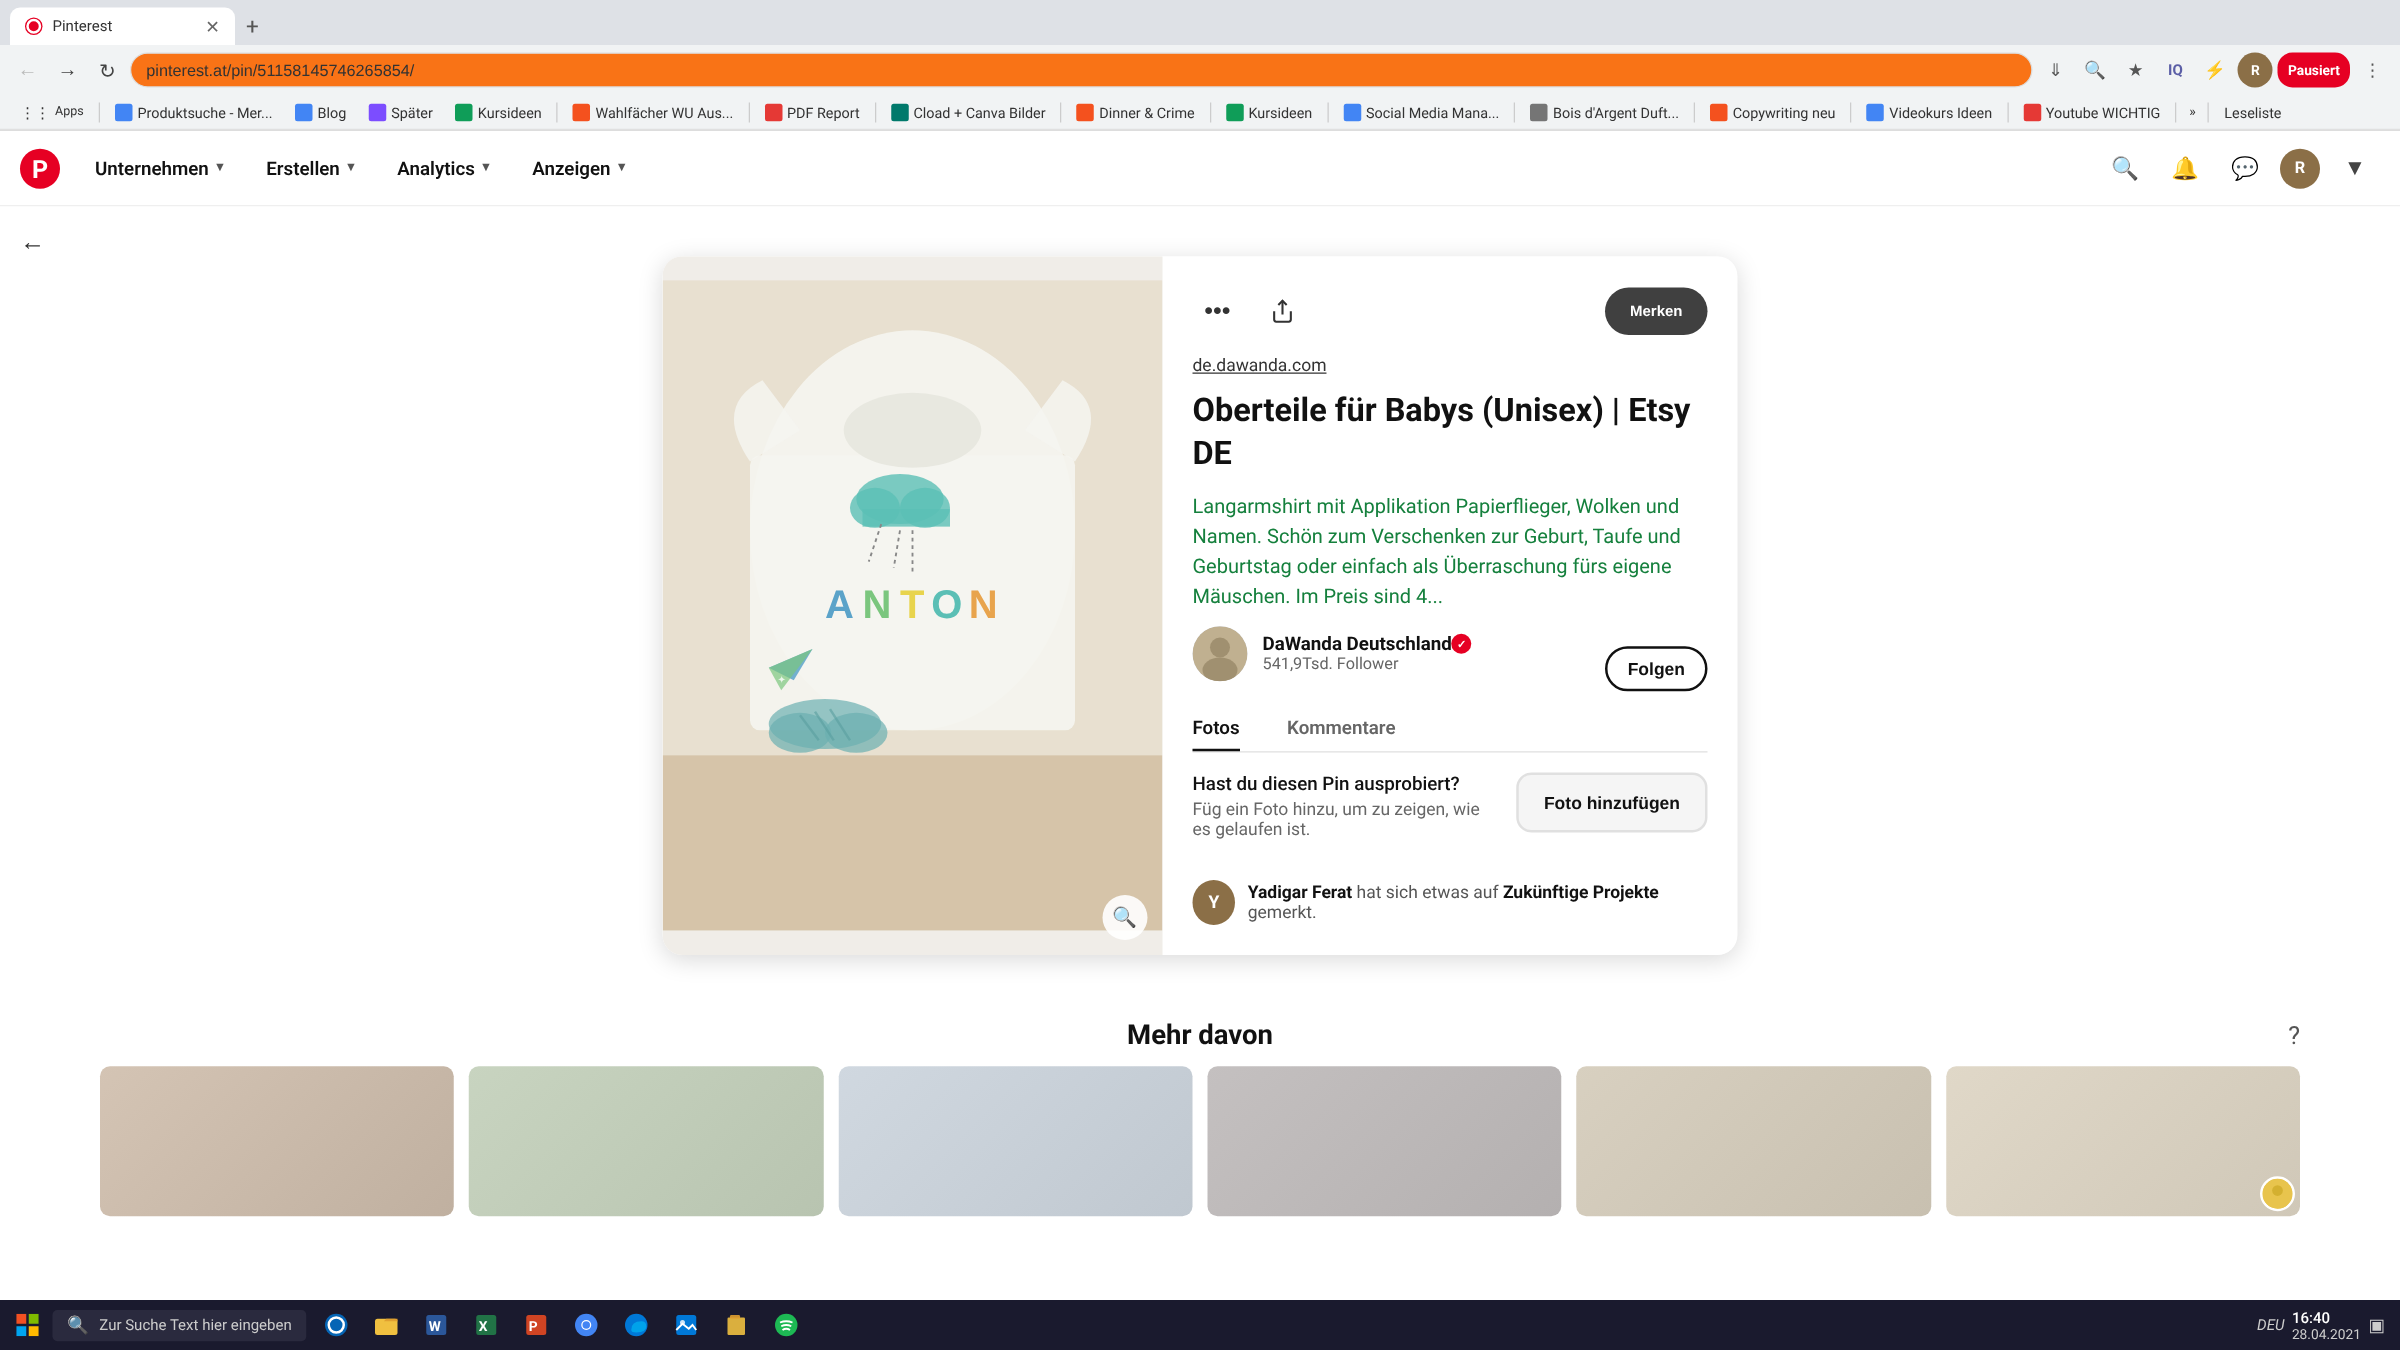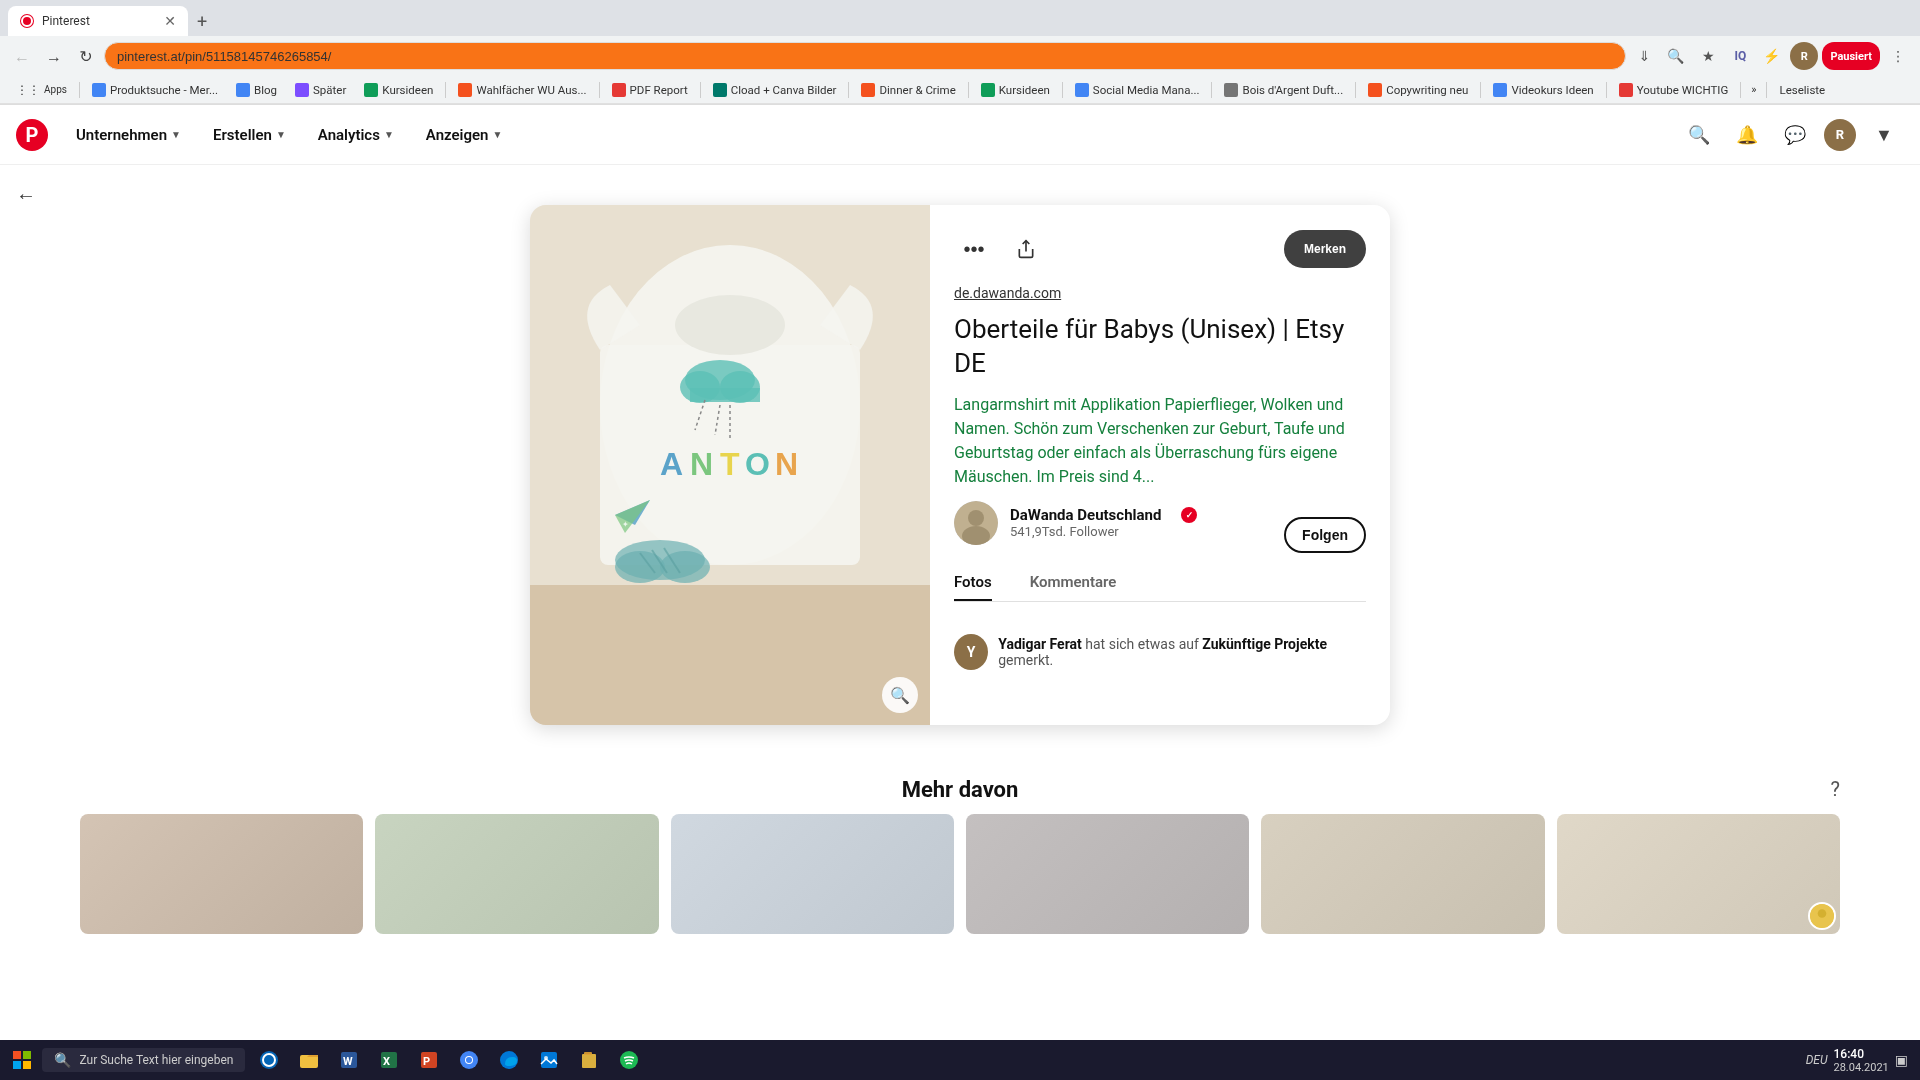--- a/index.html
+++ b/index.html
@@ -47,27 +47,27 @@
     
     .zoom-icon { position: absolute; bottom: 12px; right: 12px; width: 36px; height: 36px; background: rgba(255,255,255,0.9); border-radius: 50%; display: flex; align-items: center; justify-content: center; cursor: pointer; font-size: 16px; }
 
     .pin-info-side { flex: 1; padding: 24px; display: flex; flex-direction: column; }
     .pin-actions-top { display: flex; align-items: center; gap: 12px; margin-bottom: 16px; }
     .pin-more-btn { width: 40px; height: 40px; border-radius: 50%; display: flex; align-items: center; justify-content: center; cursor: pointer; color: #333; font-size: 20px; border: none; background: none; }
     .pin-share-btn { width: 40px; height: 40px; border-radius: 50%; display: flex; align-items: center; justify-content: center; cursor: pointer; color: #333; font-size: 16px; border: none; background: none; }
     .merken-btn { margin-left: auto; background: #404040; color: #fff; border: none; border-radius: 24px; padding: 12px 20px; font-size: 12px; font-weight: 700; cursor: pointer; }
 
     .pin-source { color: #333; font-size: 14px; text-decoration: underline; cursor: pointer; margin-bottom: 12px; }
-    .pin-title { font-size: 26px; font-weight: 400; color: #111; line-height: 1.3; margin-bottom: 12px; }
+    .pin-title { font-size: 26px; font-weight: 700; color: #111; line-height: 1.3; margin-bottom: 12px; }
     .pin-description { font-size: 16px; color: #15803d; line-height: 1.5; margin-bottom: 4px; }
 
     .pin-author { display: flex; align-items: center; gap: 12px; margin-bottom: 20px; }
     .author-avatar { width: 44px; height: 44px; border-radius: 50%; background: #ccc; display: flex; align-items: center; justify-content: center; overflow: hidden; }
     .author-info { flex: 1; }
-    .author-name { font-size: 15px; font-weight: 700; color: #111; display: flex; align-items: center; gap: 20px; }
+    .author-name { font-size: 15px; font-weight: 700; color: #111; display: flex; align-items: center; gap: 0; }
     .verified-badge { width: 16px; height: 16px; background: #e60023; border-radius: 50%; display: inline-flex; align-items: center; justify-content: center; color: #fff; font-size: 9px; }
     .author-followers { font-size: 13px; color: #666; }
     .follow-btn { border: 2px solid #111; border-radius: 24px; padding: 8px 16px; font-size: 14px; font-weight: 700; cursor: pointer; background: #fff; color: #111; margin-top: 24px; }
 
     .pin-tabs { display: flex; gap: 38px; border-bottom: 1px solid #e0e0e0; margin-bottom: 16px; }
     .pin-tab { font-size: 15px; font-weight: 600; color: #111; padding-bottom: 8px; cursor: pointer; border-bottom: 2px solid transparent; }
     .pin-tab.active { border-bottom: 2px solid #111; }
     .pin-tab.inactive { color: #666; border-bottom: none; }
 
     .comment-prompt { font-size: 15px; color: #111; font-weight: 500; margin-bottom: 4px; }
@@ -348,20 +348,27 @@
             <div class="author-followers">541,9Tsd. Follower</div>
           </div>
           <button class="follow-btn">Folgen</button>
         </div>
 
         <div class="pin-tabs">
           <div class="pin-tab active">Fotos</div>
           <div class="pin-tab inactive">Kommentare</div>
         </div>
 
+        <div class="comment-area">
+          <div style="flex:1;">
+            <div class="comment-prompt">Hast du diesen Pin ausprobiert?</div>
+            <div class="comment-sub">Füg ein Foto hinzu, um zu zeigen, wie es gelaufen ist.</div>
+          </div>
+          <button class="foto-hinzufuegen-btn">Foto hinzufügen</button>
+        </div>
 
         <div class="pin-saved-by">
           <div class="saved-avatar">Y</div>
           <div class="saved-text">
             <strong>Yadigar Ferat</strong>
             <span> hat sich etwas auf </span>
             <strong>Zukünftige Projekte</strong>
             <span> gemerkt.</span>
           </div>
         </div>

